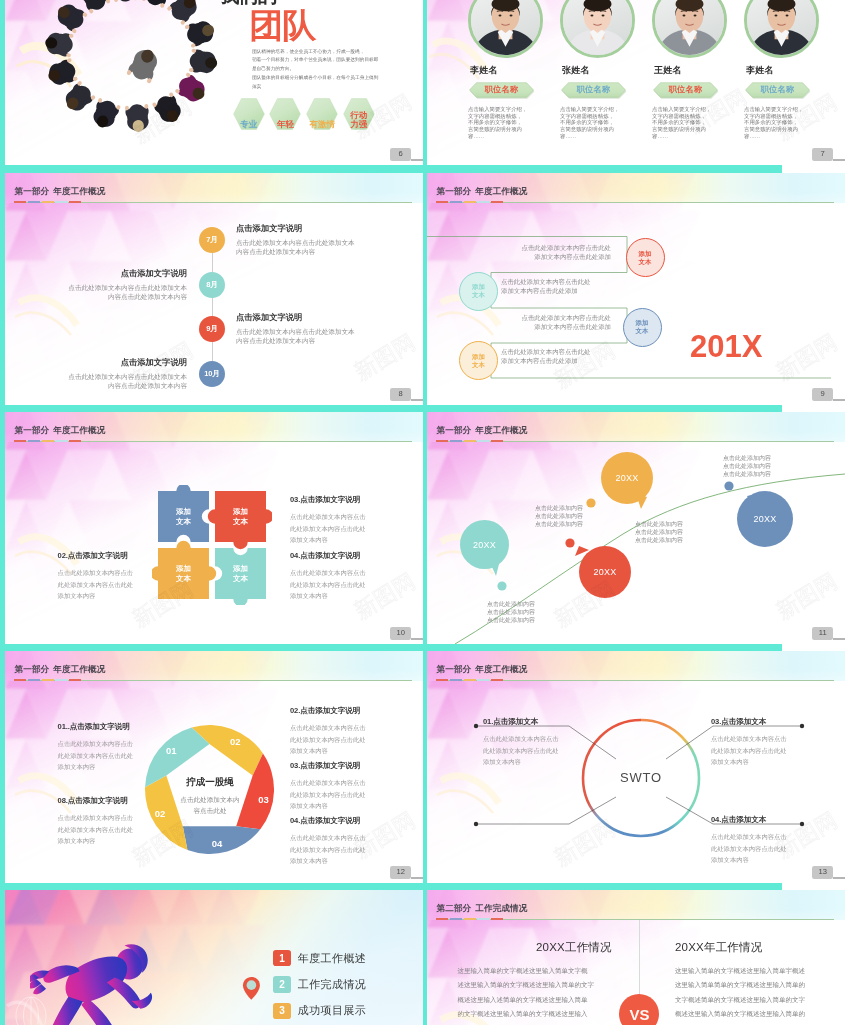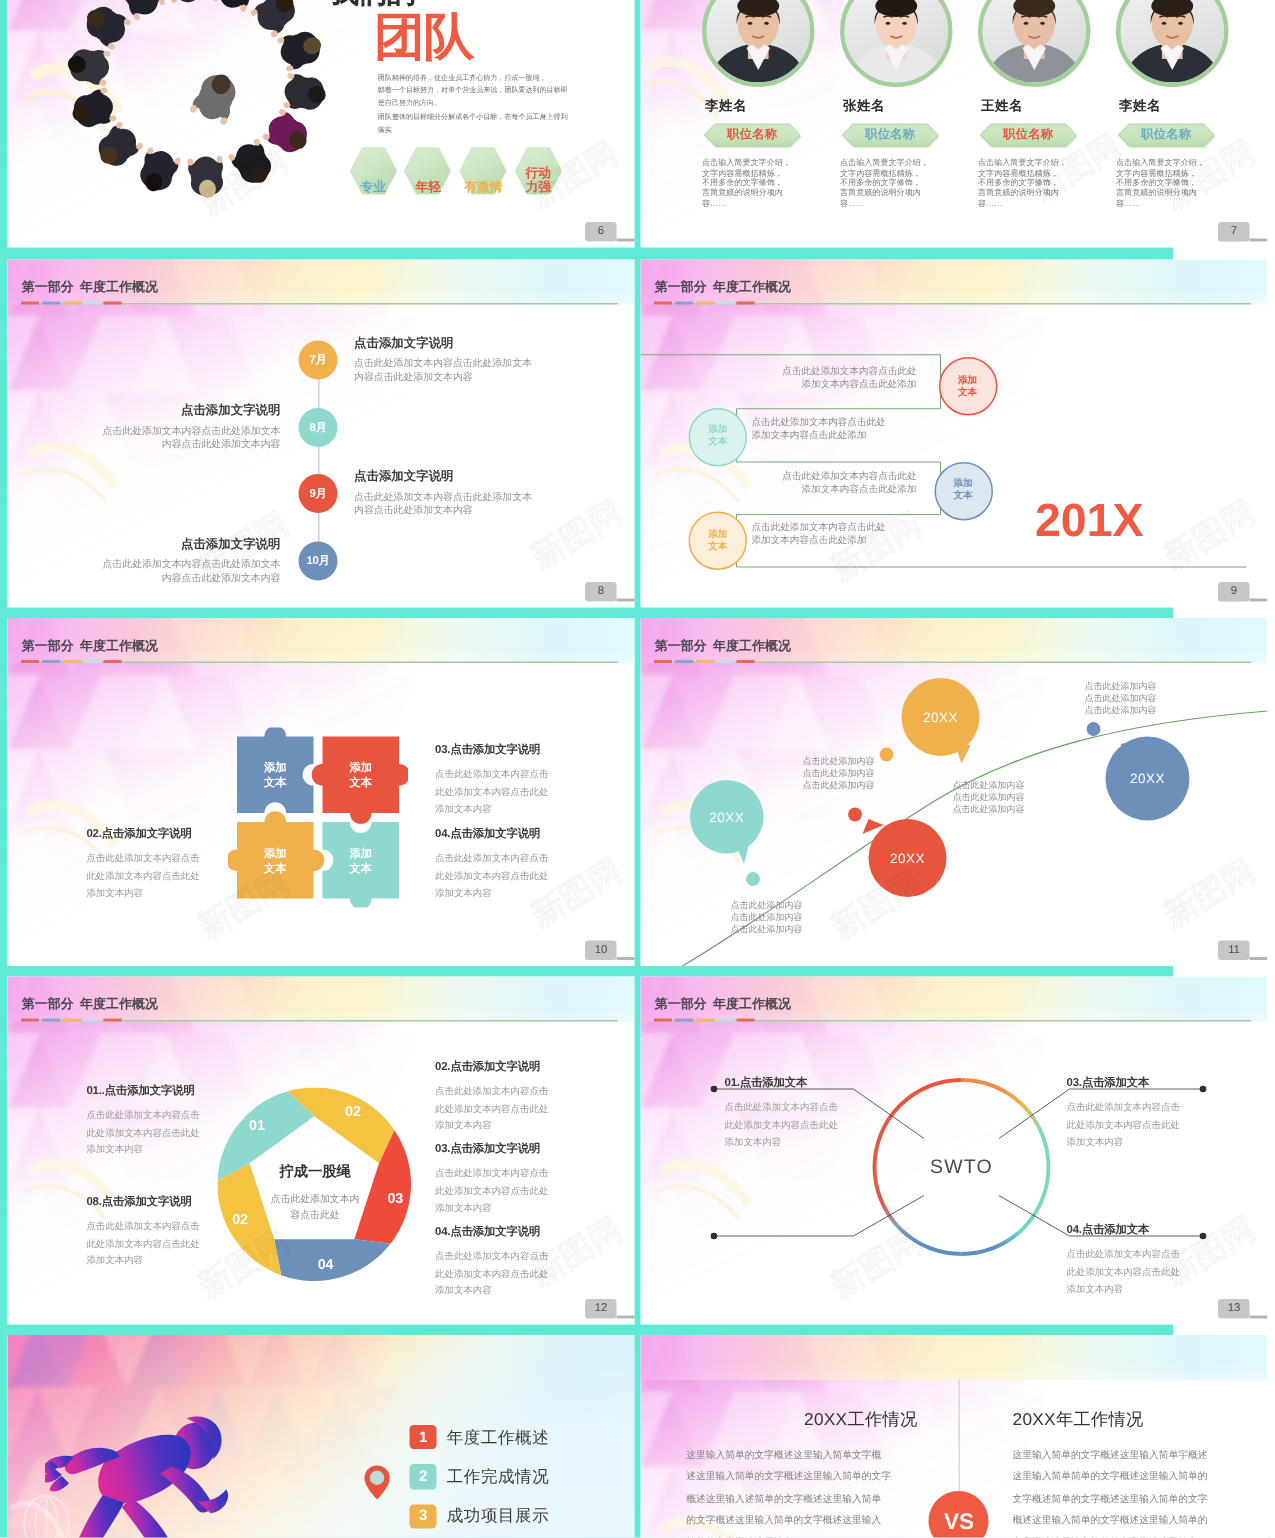--- a/index.html
+++ b/index.html
@@ -2529,20 +2529,31 @@
 <polygon points="168,288 210,288 189,238" fill="#e85fd8"></polygon>
 <polygon points="189,238 231,238 210,288" fill="#f7aaf0"></polygon>
 <polygon points="210,288 252,288 231,238" fill="#f49bec"></polygon>
 <polygon points="231,238 273,238 252,288" fill="#f9b8f2"></polygon>
 </g>
 <path d="M14 130 C 32 118, 56 128, 72 152" fill="none" stroke="#fff7e2" stroke-width="7" opacity="0.85"></path>
 <path d="M10 144 C 28 134, 50 142, 66 162" fill="none" stroke="#fdf0d6" stroke-width="2.6" opacity="0.75"></path>
 <rect x="0" y="0" width="418" height="30" fill="url(#bgA15)" opacity="0.68"></rect>
 </svg>
       </div>
+<div class="hdr">
+<div class="hdr-title"><span>第二部分</span><span class="sp"></span><span>工作完成情况</span></div>
+<div class="hdr-rule"></div>
+<div class="hdr-dashes">
+          <i style="background:#e66a5a"></i>
+          <i style="background:#8fa0cf"></i>
+          <i style="background:#f2bb66"></i>
+          <i style="background:#bfdfe9"></i>
+          <i style="background:#e66a5a"></i>
+        </div>
+</div>
 <div class="vs-div"></div>
 <div class="vs-circle">VS</div>
 <div class="vs-t" style="left:109px;top:51px">20XX工作情况</div>
 <div class="vs-b" style="left:30.5px;top:74px">
         <div>这里输入简单的文字概述这里输入简单文字概</div>
         <div>述这里输入简单的文字概述这里输入简单的文字</div>
         <div>概述这里输入述简单的文字概述这里输入简单</div>
         <div>的文字概述这里输入简单的文字概述这里输入</div>
         <div>简单的文字概述这里输入</div>
       </div>

